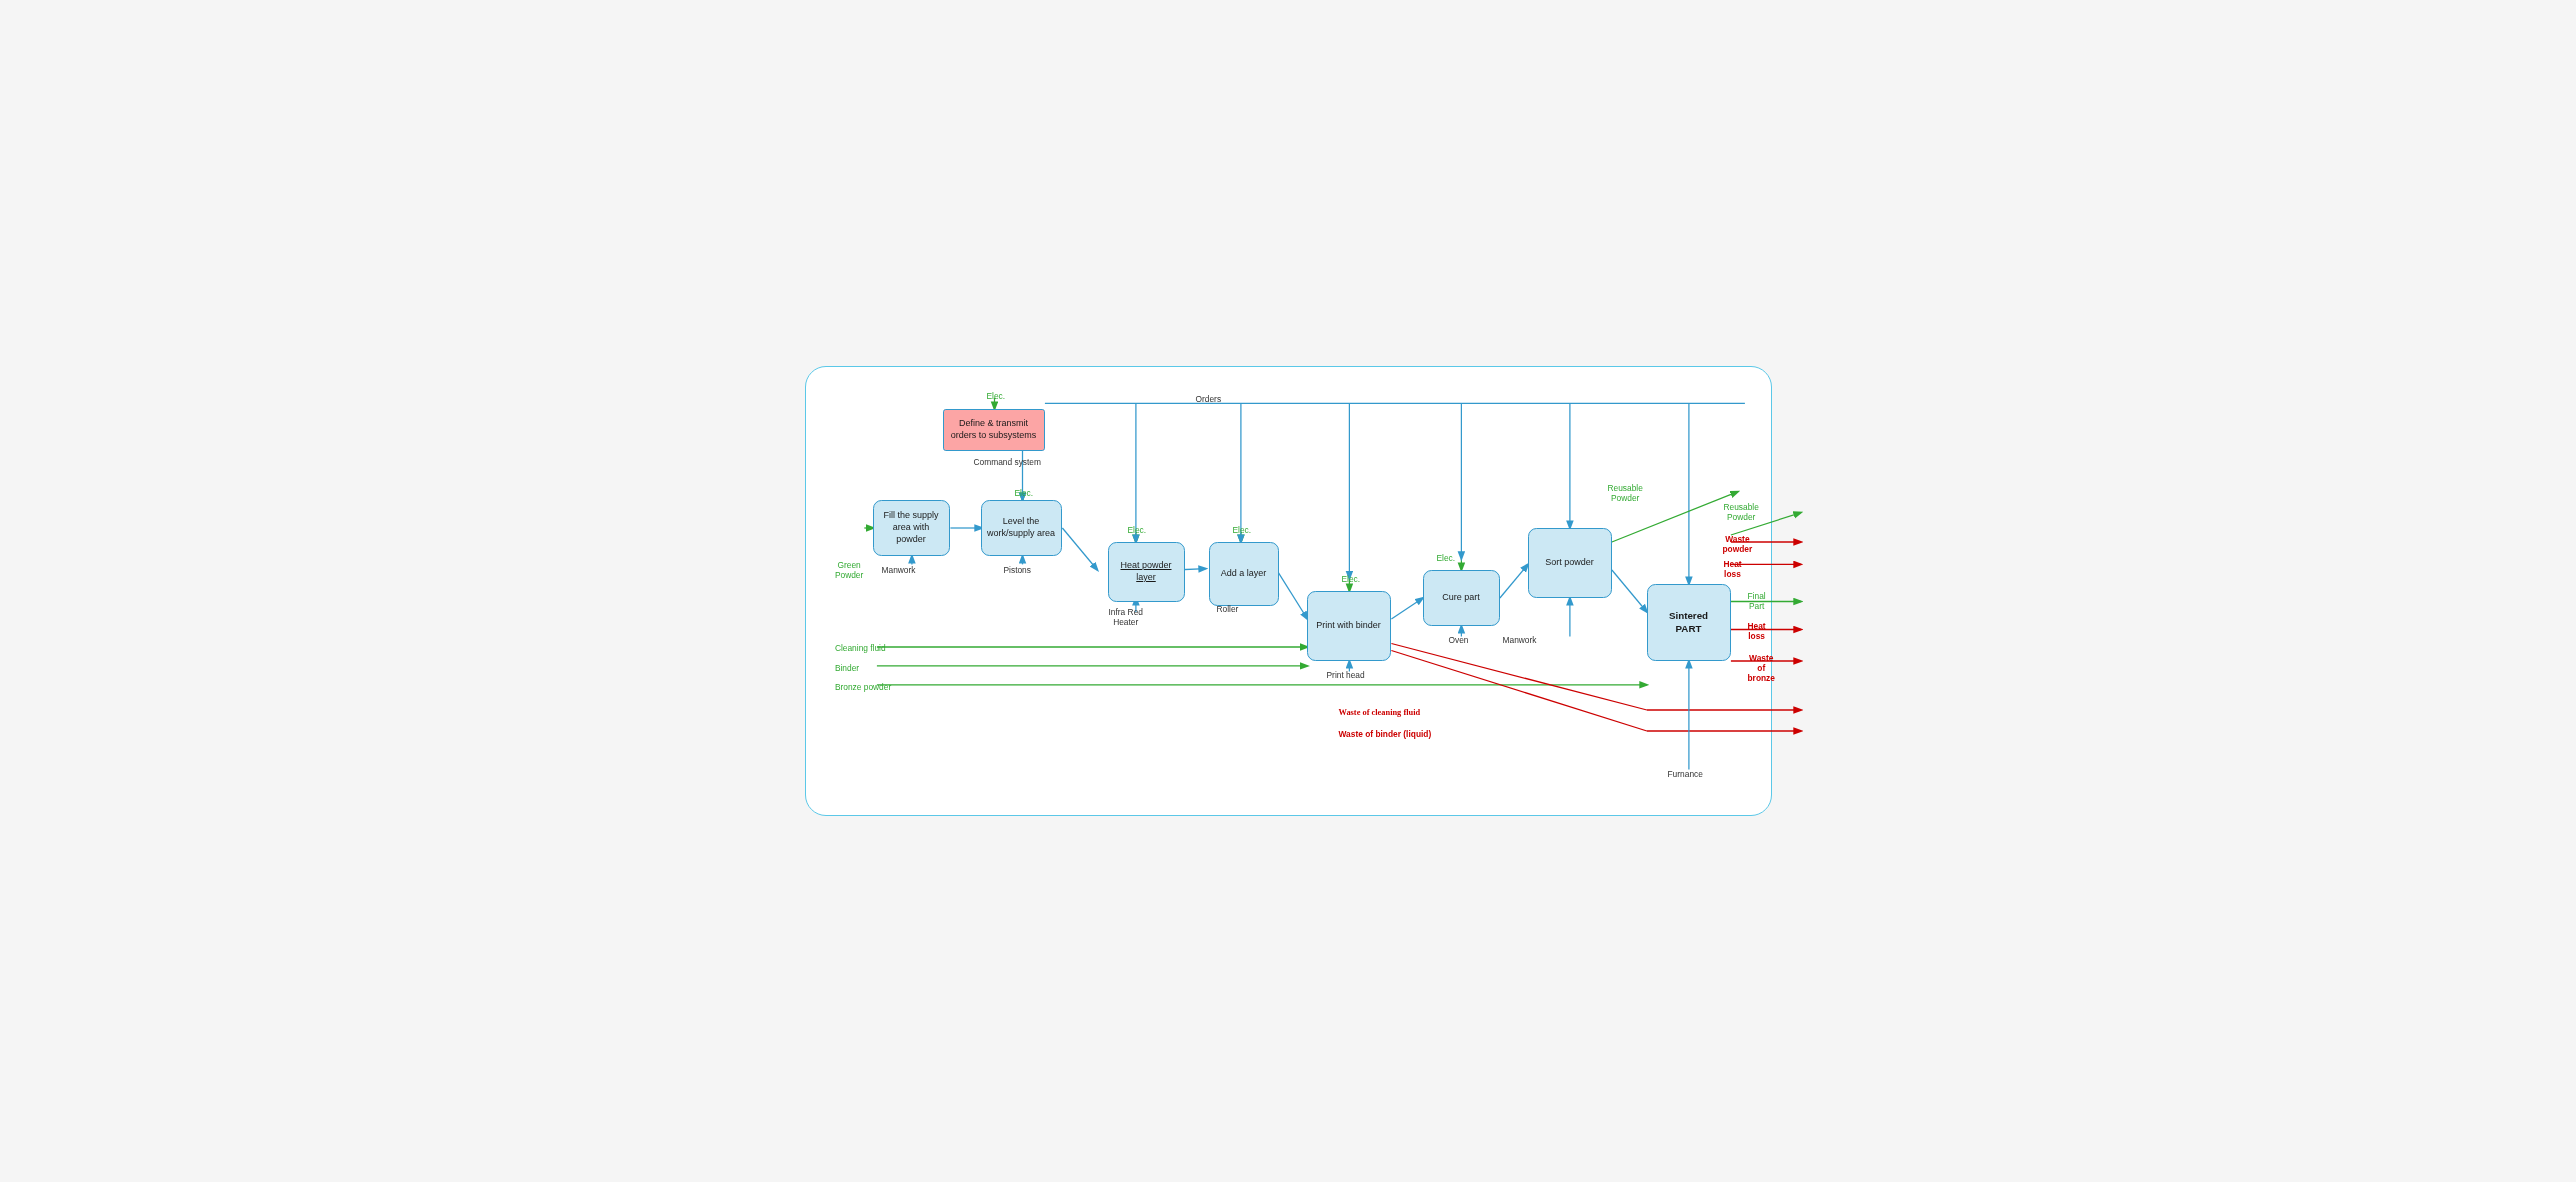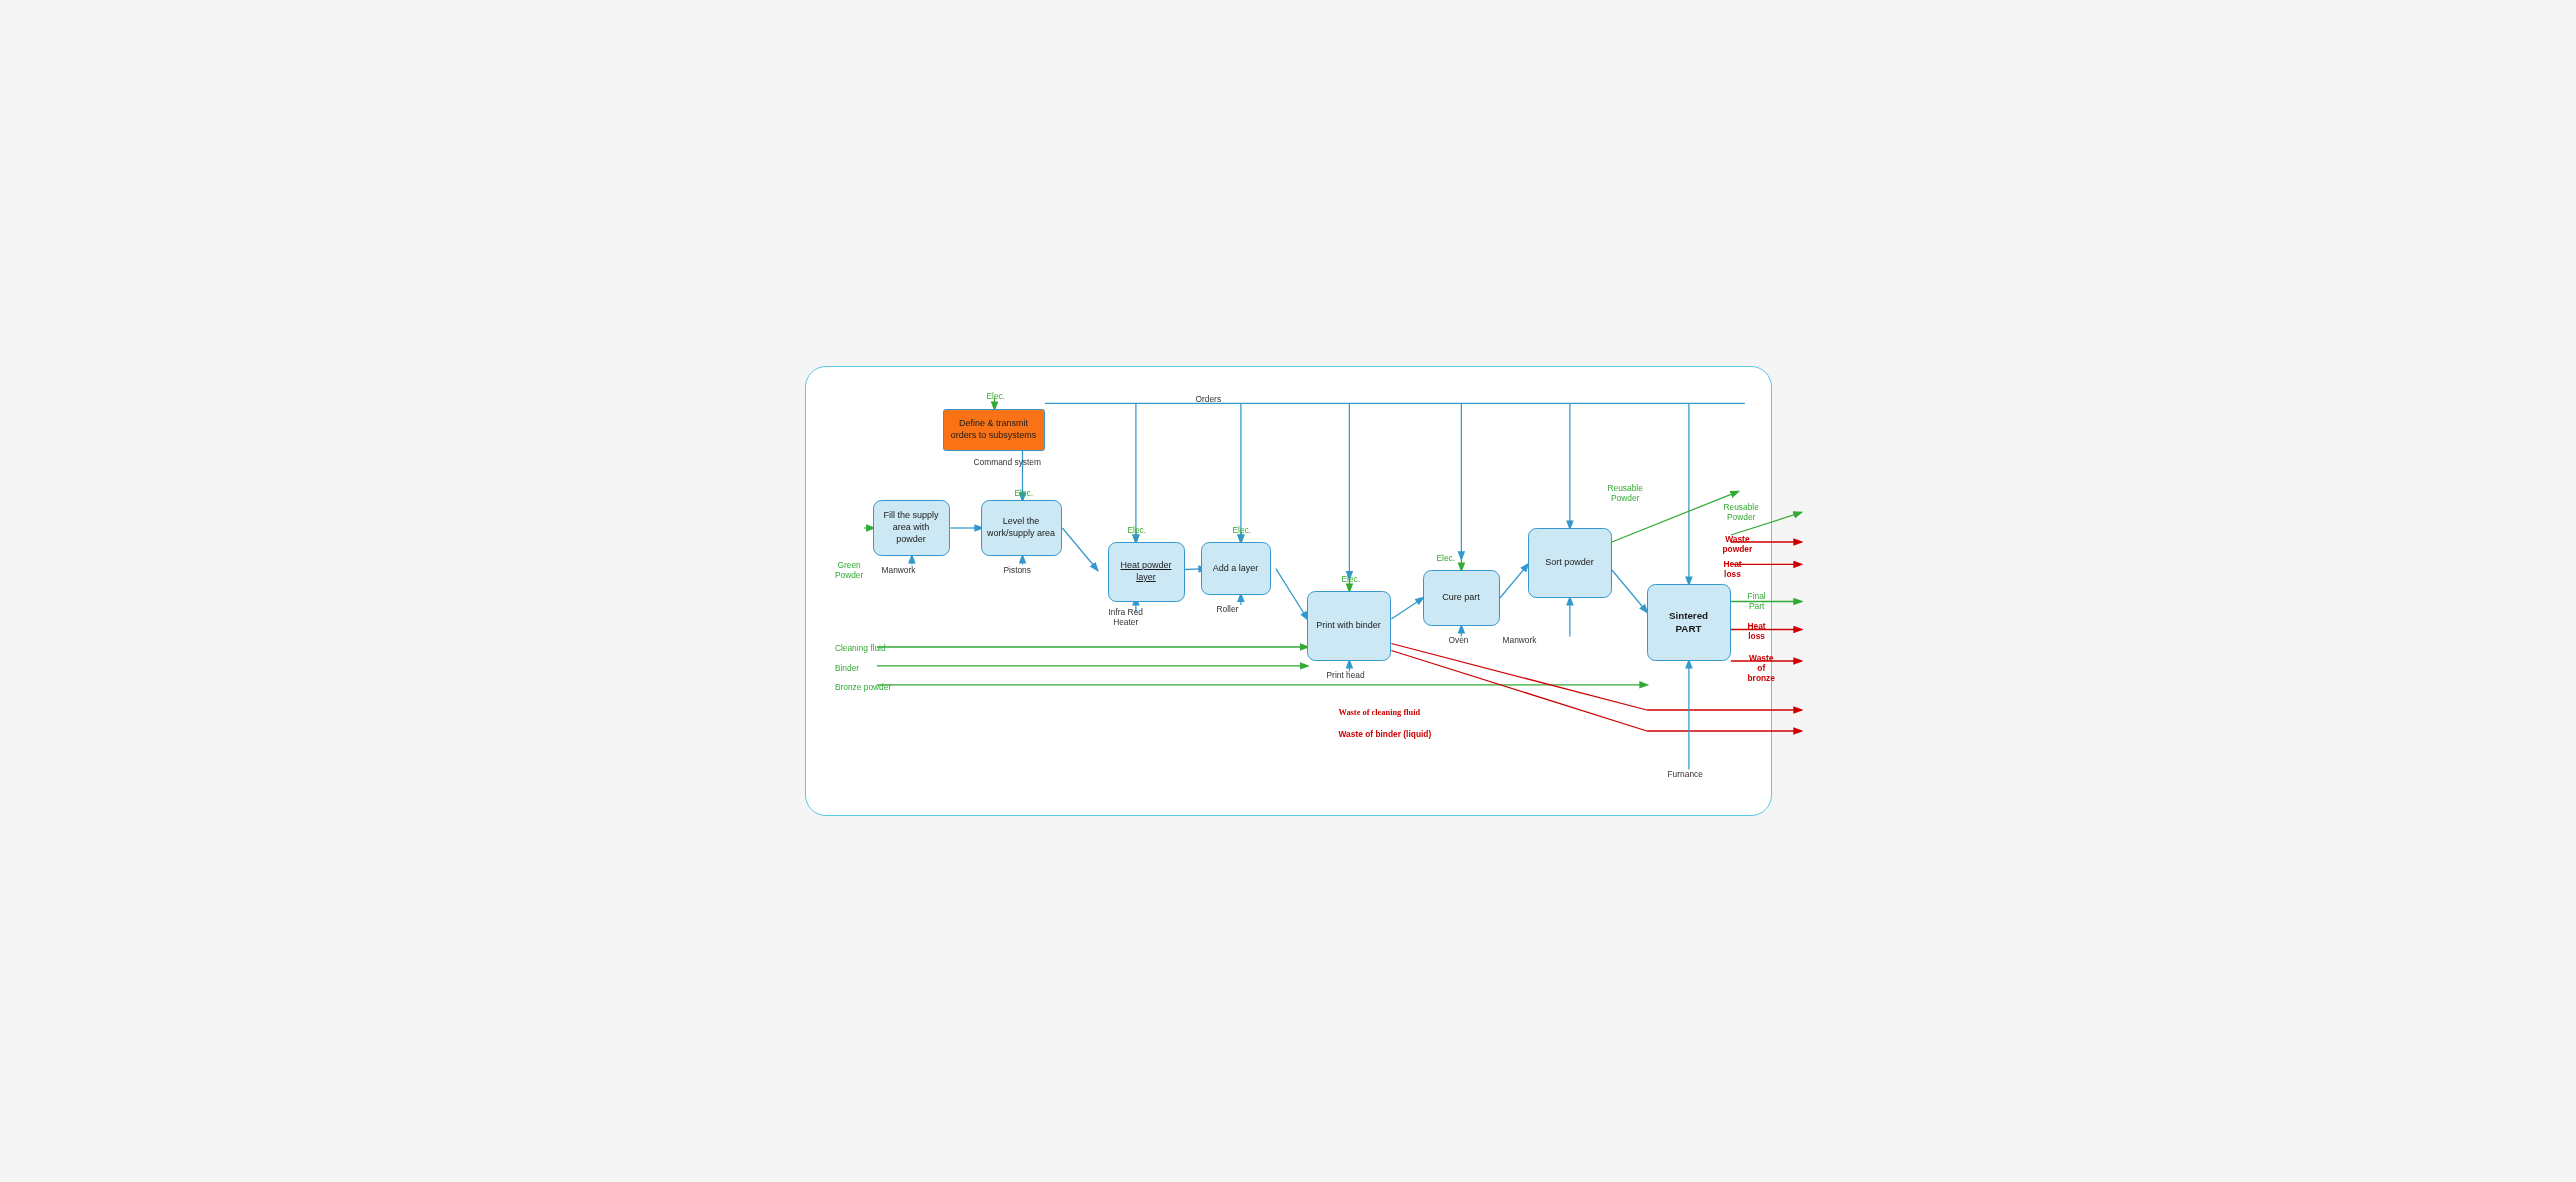--- a/index.html
+++ b/index.html
@@ -36,21 +36,21 @@
       align-items: center;
       justify-content: center;
       text-align: center;
       font-size: 9px;
       font-weight: normal;
       color: #1a1a1a;
       line-height: 1.3;
       padding: 4.2px;
     }
     .box-square {
-      background: #f97316;
+      background: #fca5a5;
       border: 1.4px solid #3399cc;
       border-radius: 2.8px;
     }
     .box-bold {
       font-weight: bold;
       font-size: 9.8px;
     }
     
     .label {
       position: absolute;
@@ -201,21 +201,21 @@
     </div>
 
     <div class="box" style="left:147px;top:112px;width:81px;height:56px;">
       <span>Level the work/supply area</span>
     </div>
 
     <div class="box" style="left:274px;top:154px;width:77px;height:60px;text-decoration:underline;">
       <span>Heat powder layer</span>
     </div>
 
-    <div class="box" style="left:367px;top:154px;width:70px;height:53px;justify-content:center;">
+    <div class="box" style="left:375px;top:154px;width:70px;height:64px;justify-content:center;">
       <span>Add a layer</span>
     </div>
 
     <div class="box" style="left:473px;top:203px;width:84px;height:70px;">
       <span>Print with binder</span>
     </div>
 
     <div class="box" style="left:589px;top:182px;width:77px;height:56px;">
       <span>Cure part</span>
     </div>

